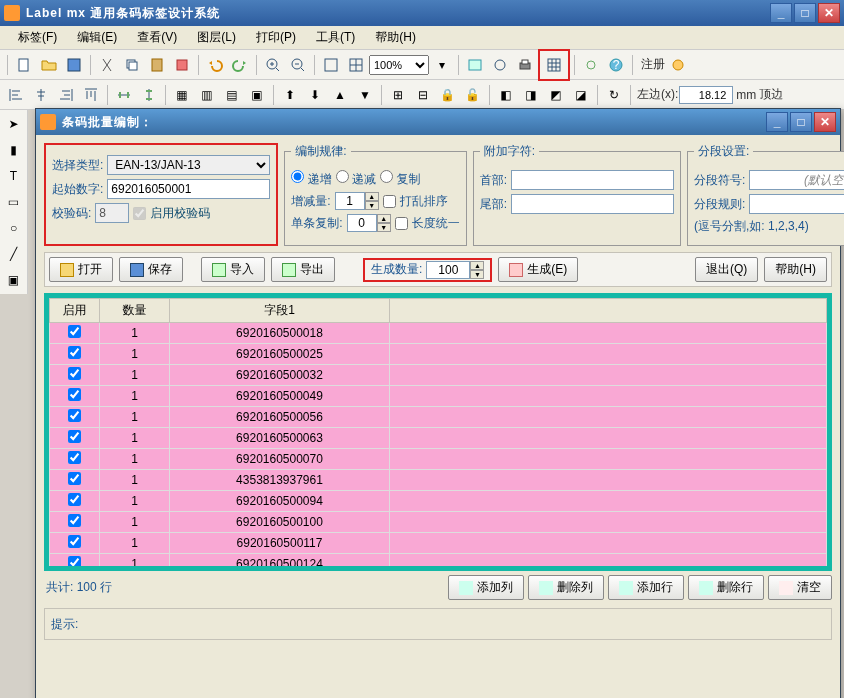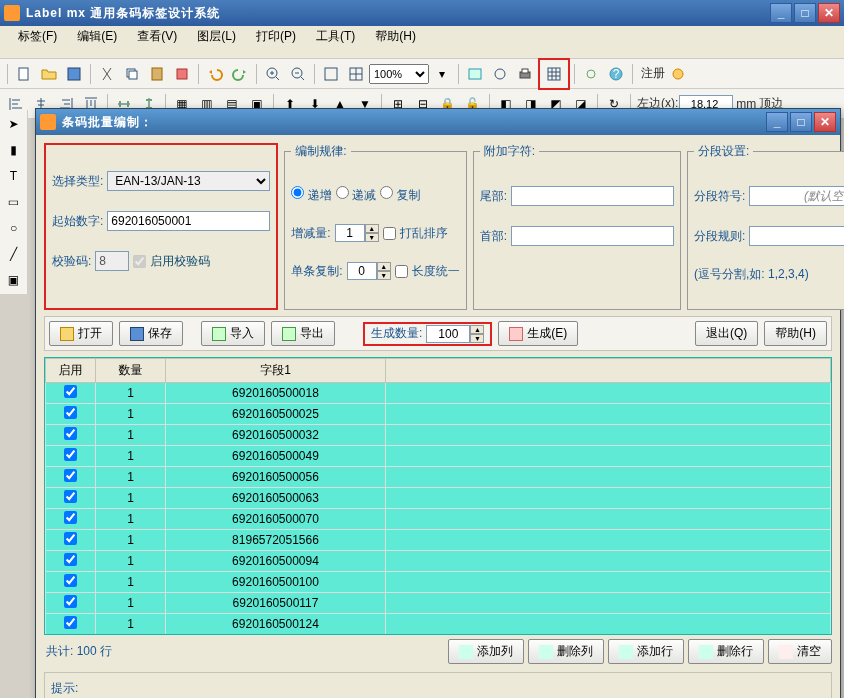--- a/index.html
+++ b/index.html
@@ -7,21 +7,21 @@
 
 
 .titlebar { background: linear-gradient(to bottom, #4a7ebb, #2d5c9e); height: 26px; display: flex; align-items: center; padding: 12px 4px; color: white; font-weight: bold; }
 .titlebar-icon { width: 16px; height: 16px; background: #ff9933; margin-right: 6px; border-radius: 2px; }
 .titlebar-text { flex: 1; letter-spacing: 1px; }
 .titlebar-btns { display: flex; gap: 2px; }
 .titlebar-btn { width: 22px; height: 20px; background: linear-gradient(to bottom, #7ba8e0, #4a7ebb); border: 1px solid #2d5c9e; display: flex; align-items: center; justify-content: center; color: white; font-weight: bold; cursor: pointer; }
 .titlebar-btn.close { background: linear-gradient(to bottom, #e88, #c44); border-color: #a33; }
 
 
-.menubar { background: #ece9d8; height: 33px; display: flex; align-items: flex-start; padding: 0 8px; border-bottom: 1px solid #ccc; }
+.menubar { background: #ece9d8; height: 24px; display: flex; align-items: center; padding: 0 8px; border-bottom: 1px solid #ccc; }
 .menuitem { padding: 2px 10px; cursor: pointer; }
 
 
 .toolbar { background: #f4f3ee; height: 30px; display: flex; align-items: center; padding: 0 4px; border-bottom: 1px solid #ccc; gap: 1px; }
 .toolbar .sep { width: 1px; height: 20px; background: #bbb; margin: 0 3px; }
 .toolbtn { width: 24px; height: 24px; display: flex; align-items: center; justify-content: center; border: 1px solid transparent; cursor: pointer; border-radius: 2px; }
 .toolbtn svg { width: 16px; height: 16px; }
 .zoom-select { height: 20px; width: 60px; font-size: 11px; }
 .toolbar-label { margin-left: 4px; color: #333; }
 .red-box { border: 2px solid #d22; padding: 2px; }
@@ -32,52 +32,52 @@
 
 
 .dialog { position: absolute; left: 35px; top: 108px; width: 806px; height: 680px; background: #ece9d8; border: 1px solid #345; box-shadow: 2px 2px 8px rgba(0,0,0,0.3); }
 .dialog-titlebar { background: linear-gradient(to bottom, #5b9bd5, #3a6fa5); height: 26px; display: flex; align-items: center; padding: 0 4px; color: white; font-weight: bold; }
 .dialog-body { padding: 8px; }
 
 
 .gbox-row { display: flex; gap: 6px; margin-bottom: 6px; }
 .gbox { border: 1px solid #999; background: #ece9d8; padding: 6px; position: relative; }
 .gbox legend, .gbox-title { color: #1a5490; font-weight: normal; padding: 0 4px; }
-.gbox .row { display: flex; align-items: center; margin: 20px 0; gap: 4px; }
+.gbox .row { display: flex; align-items: center; margin: 4px 0; gap: 4px; }
 .gbox label { color: #1a5490; white-space: nowrap; }
 .gbox input[type=text], .gbox select.combo { border: 1px solid #7f9db9; height: 20px; padding: 1px 3px; }
 .gbox-red { border: 2px solid #d22 !important; }
 
 .spin-group { display: flex; align-items: center; }
 .spin-input { width: 30px; border: 1px solid #7f9db9; height: 18px; text-align: center; }
 .spin-btns { display: flex; flex-direction: column; }
 .spin-btn { width: 14px; height: 9px; background: #ece9d8; border: 1px solid #999; font-size: 7px; line-height: 7px; text-align: center; cursor: pointer; }
 
 .btn { background: linear-gradient(to bottom, #fdfdfd, #e4e4e0); border: 1px solid #888; padding: 3px 10px; cursor: pointer; border-radius: 2px; display: inline-flex; align-items: center; gap: 4px; }
 .icon-sq { width: 14px; height: 14px; display: inline-block; }
 
 
 .action-bar { background: #f4f3ee; border: 1px solid #c5c2b8; padding: 4px; display: flex; align-items: center; gap: 6px; margin-bottom: 6px; }
 
 
-.table-wrap { border: 1px solid #14b8a6; background: #5eead4; height: 278px; overflow-y: scroll; }
+.table-wrap { border: 5px solid #14b8a6; background: #f9a8d4; height: 278px; overflow-y: scroll; }
 table.data { width: 100%; border-collapse: collapse; }
 table.data th { background: #ece9d8; border: 1px solid #c5c2b8; padding: 3px 6px; font-weight: normal; text-align: center; }
 table.data td { border: 1px solid #ddd; padding: 2px 6px; text-align: center; }
 table.data td.num { text-align: center; }
 
 .status-row { color: #1a5490; padding: 4px 2px; }
 .bottom-btns { display: flex; gap: 4px; justify-content: flex-end; padding: 4px 0; }
 
 .hint-box { background: #ece9d8; border: 1px solid #c5c2b8; padding: 6px; margin-top: 4px; color: #333; line-height: 1.5; }
 .hint-box .hint-title { color: #1a5490; }
 
 .watermark { position: absolute; right: 14px; bottom: 14px; color: #bbb; font-size: 11px; font-style: italic; pointer-events: none; margin-top: 41px; }
 .coord-label { margin-left:2px; color:#333;}
-.coord-input { width:54px; border:1px solid #7f9db9; height:18px; font-size:11px; text-align:right; padding-right:14px;}
+.coord-input { width:54px; border:1px solid #7f9db9; height:18px; font-size:11px; text-align:right; padding-right:6px;}
 </style>
 </head>
 <body>
 
 <div class="titlebar">
   <span class="titlebar-icon"></span>
   <span class="titlebar-text">Label mx 通用条码标签设计系统</span>
   <div class="titlebar-btns">
     <div class="titlebar-btn">_</div>
     <div class="titlebar-btn">□</div>
@@ -356,25 +356,25 @@
               </div>
             </div>
           <input type="checkbox" style="">
           <label>长度统一</label>
         </div>
       </fieldset>
 
       <fieldset class="gbox" style="width:152px">
         <legend>附加字符:</legend>
         <div class="row">
+          <label>首部:</label>
+          <input type="text" style="flex: 1 1 0%;" value="">
+        </div>
+        <div class="row">
           <label>尾部:</label>
-          <input type="text" style="flex: 1 1 0%;" value="">
-        </div>
-        <div class="row">
-          <label>首部:</label>
           <input type="text" style="flex: 1 1 0%;" value="">
         </div>
       </fieldset>
 
       <fieldset class="gbox" style="flex:1">
         <legend>分段设置:</legend>
         <div class="row">
           <label>分段符号:</label>
           <input type="text" style="flex: 1 1 0%; color: rgb(136, 136, 136); font-style: italic; text-align: center;" value="(默认空格)">
         </div>
@@ -479,21 +479,21 @@
             </tr>
             <tr>
               <td><input type="checkbox" checked="" style=""></td>
               <td class="num">1</td>
               <td>6920160500070</td>
               <td></td>
             </tr>
             <tr>
               <td><input type="checkbox" checked="" style=""></td>
               <td class="num">1</td>
-              <td>8196572051566</td>
+              <td>4353813937961</td>
               <td></td>
             </tr>
             <tr>
               <td><input type="checkbox" checked="" style=""></td>
               <td class="num">1</td>
               <td>6920160500094</td>
               <td></td>
             </tr>
             <tr>
               <td><input type="checkbox" checked="" style=""></td>

